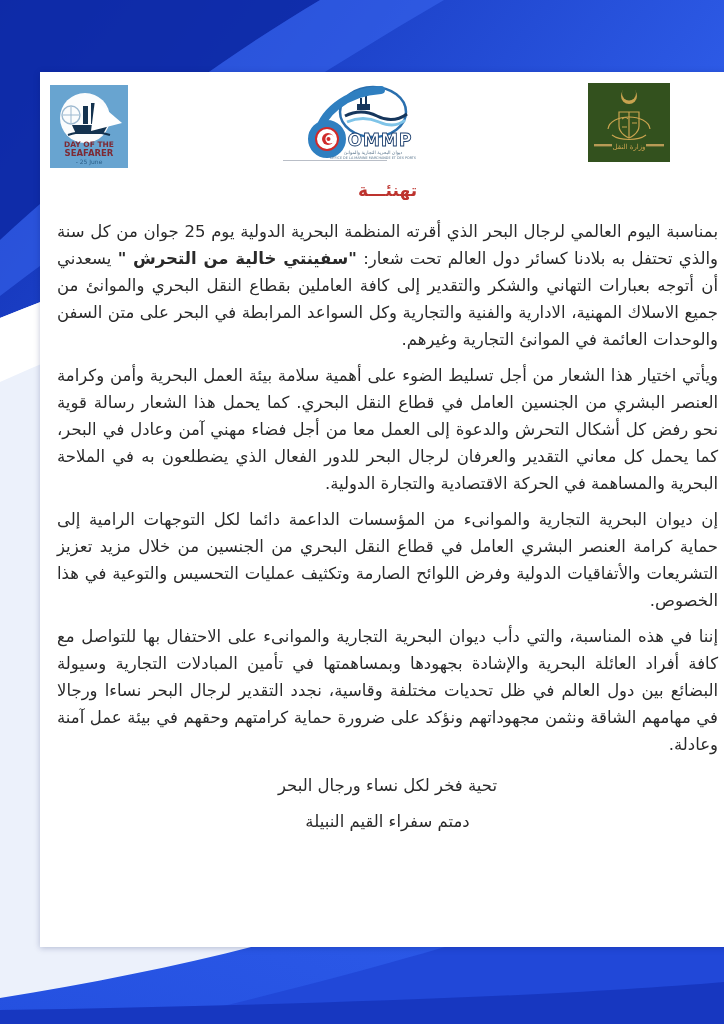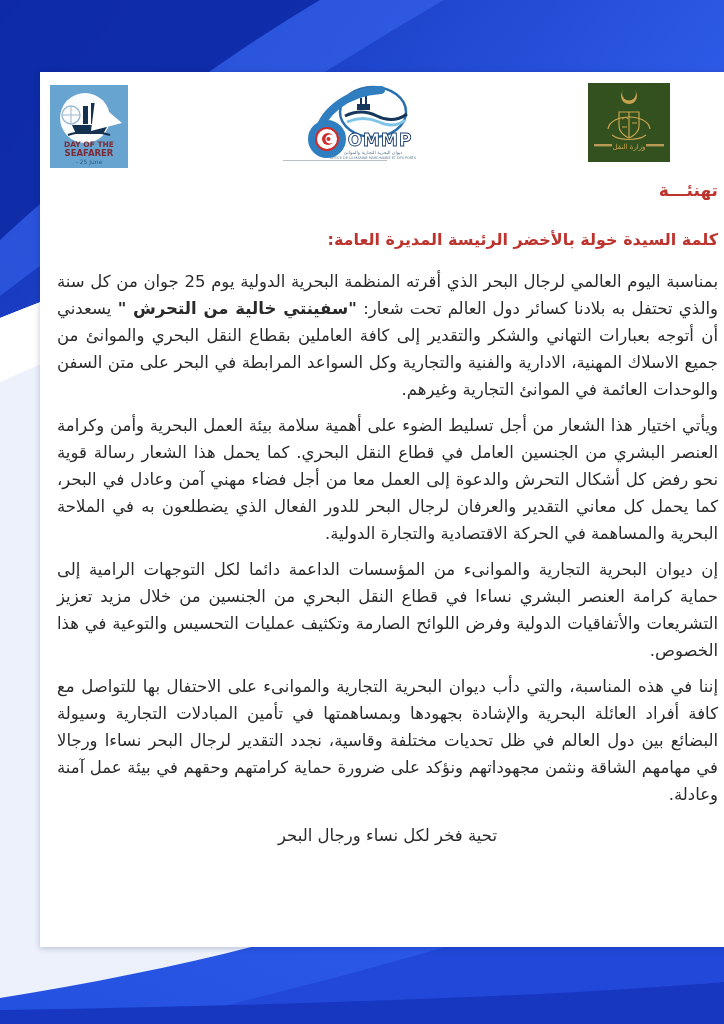--- a/index.html
+++ b/index.html
@@ -19,21 +19,21 @@
   .logo-ministry{left:548px;top:11px;width:82px;height:79px;}
   .ommp-underline{
     position:absolute;left:243px;top:88px;width:104px;height:1px;background:#b9bec7;
   }
   
   .doc-body{
     position:absolute;left:17px;right:19px;top:106px;
     direction:rtl;color:#2a2a2a;
   }
   .title-line{
-    text-align:right;font-weight:bold;font-size:17px;line-height:24px;color:#bd332e;
+    text-align:center;font-weight:bold;font-size:17px;line-height:24px;color:#bd332e;
   }
   .title-line2{margin-top:3px;}
   .heading{
     margin-top:26px;text-align:right;font-weight:bold;font-size:16px;line-height:24px;color:#bd332e;
   }
   .para{
     margin:9px 0 0 0;text-align:justify;font-size:16.5px;line-height:27px;
   }
   .para.first{margin-top:16px;}
   .para b{font-weight:bold;}
@@ -131,27 +131,27 @@
         <path d="M24,52 C32,58 50,58 58,52"></path>
       </g>
       <rect x="6" y="61" width="18" height="2.4" fill="#b89a55"></rect>
       <rect x="58" y="61" width="18" height="2.4" fill="#b89a55"></rect>
       <text x="41" y="66" text-anchor="middle" font-size="7" fill="#c9a34f">وزارة النقل</text>
     </svg>
 
     <div class="doc-body">
       <div class="title-line">تهنئـــة</div>
 
-      <div class="heading">كلمة السيدة خولة بالأخضر الرئيسة المديرة العامة:</div>
 
       <p class="para first"><span>بمناسبة اليوم العالمي لرجال البحر الذي أقرته المنظمة البحرية الدولية يوم 25 جوان من كل سنة والذي تحتفل به بلادنا كسائر دول العالم تحت شعار: </span><b>"سفينتي خالية من التحرش "</b><span> يسعدني أن أتوجه بعبارات التهاني والشكر والتقدير إلى كافة العاملين بقطاع النقل البحري والموانئ من جميع الاسلاك المهنية، الادارية والفنية والتجارية وكل السواعد المرابطة في البحر على متن السفن والوحدات العائمة في الموانئ التجارية وغيرهم.</span></p>
 
       <p class="para">ويأتي اختيار هذا الشعار من أجل تسليط الضوء على أهمية سلامة بيئة العمل البحرية وأمن وكرامة العنصر البشري من الجنسين العامل في قطاع النقل البحري. كما يحمل هذا الشعار رسالة قوية نحو رفض كل أشكال التحرش والدعوة إلى العمل معا من أجل فضاء مهني آمن وعادل في البحر، كما يحمل كل معاني التقدير والعرفان لرجال البحر للدور الفعال الذي يضطلعون به في الملاحة البحرية والمساهمة في الحركة الاقتصادية والتجارة الدولية.</p>
 
-      <p class="para">إن ديوان البحرية التجارية والموانىء من المؤسسات الداعمة دائما لكل التوجهات الرامية إلى حماية كرامة العنصر البشري نساءا في قطاع النقل البحري من الجنسين من خلال مزيد تعزيز التشريعات والأتفاقيات الدولية وفرض اللوائح الصارمة وتكثيف عمليات التحسيس والتوعية في هذا الخصوص.</p>
+      <p class="para">إن ديوان البحرية التجارية والموانىء من المؤسسات الداعمة دائما لكل التوجهات الرامية إلى حماية كرامة العنصر البشري العامل في قطاع النقل البحري من الجنسين من خلال مزيد تعزيز التشريعات والأتفاقيات الدولية وفرض اللوائح الصارمة وتكثيف عمليات التحسيس والتوعية في هذا الخصوص.</p>
 
       <p class="para">إننا في هذه المناسبة، والتي دأب ديوان البحرية التجارية والموانىء على الاحتفال بها للتواصل مع كافة أفراد العائلة البحرية والإشادة بجهودها وبمساهمتها في تأمين المبادلات التجارية وسيولة البضائع بين دول العالم في ظل تحديات مختلفة وقاسية، نجدد التقدير لرجال البحر نساءا ورجالا في مهامهم الشاقة ونثمن مجهوداتهم ونؤكد على ضرورة حماية كرامتهم وحقهم في بيئة عمل آمنة وعادلة.</p>
 
       <div class="closing closing-1">تحية فخر لكل نساء ورجال البحر</div>
+      <div class="closing closing-2">دمتم سفراء القيم النبيلة</div>
     </div>
 
   </div>
 </div>
 
 </body></html>

